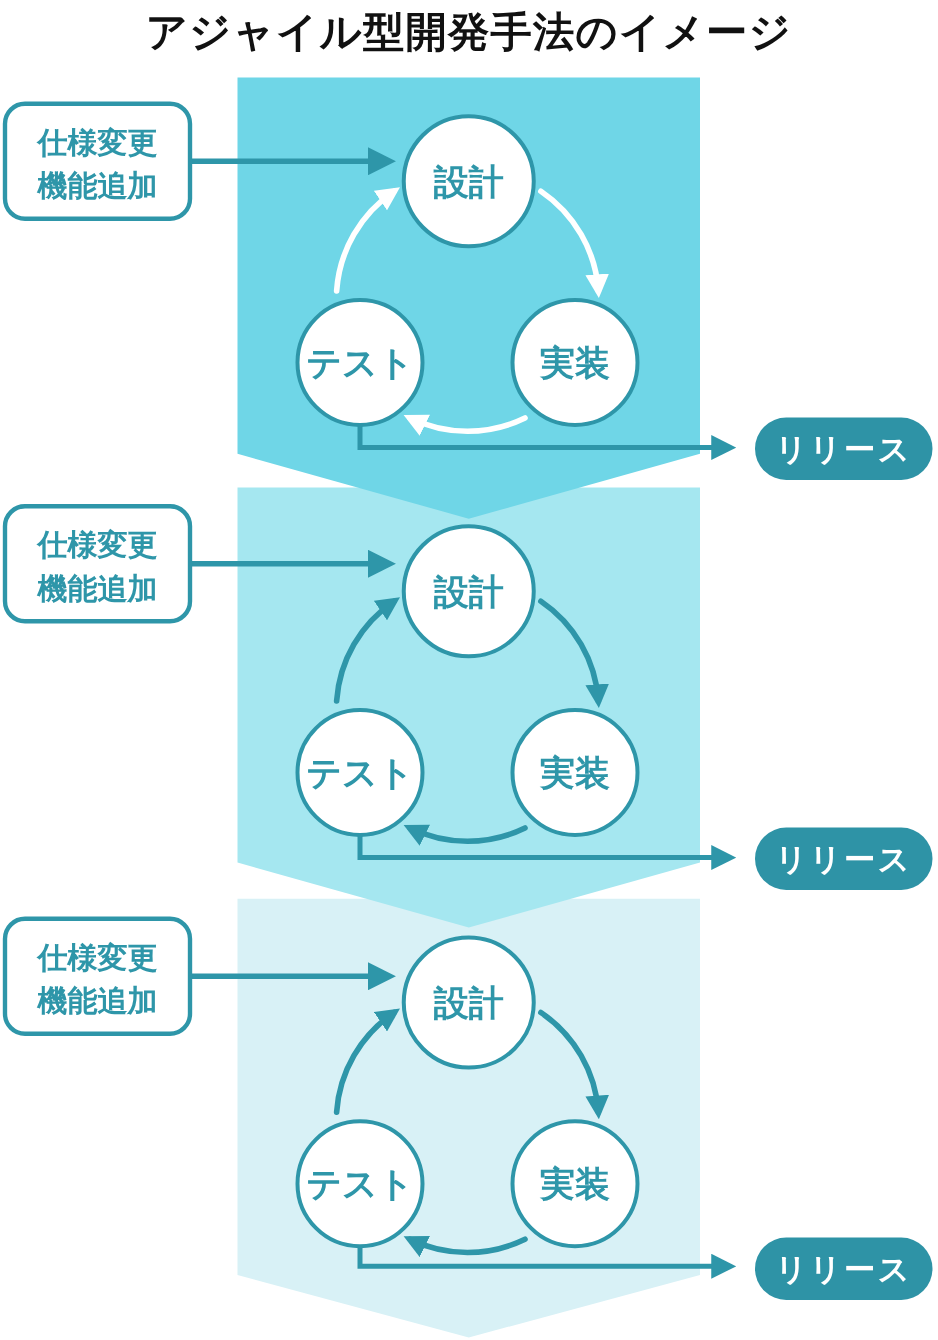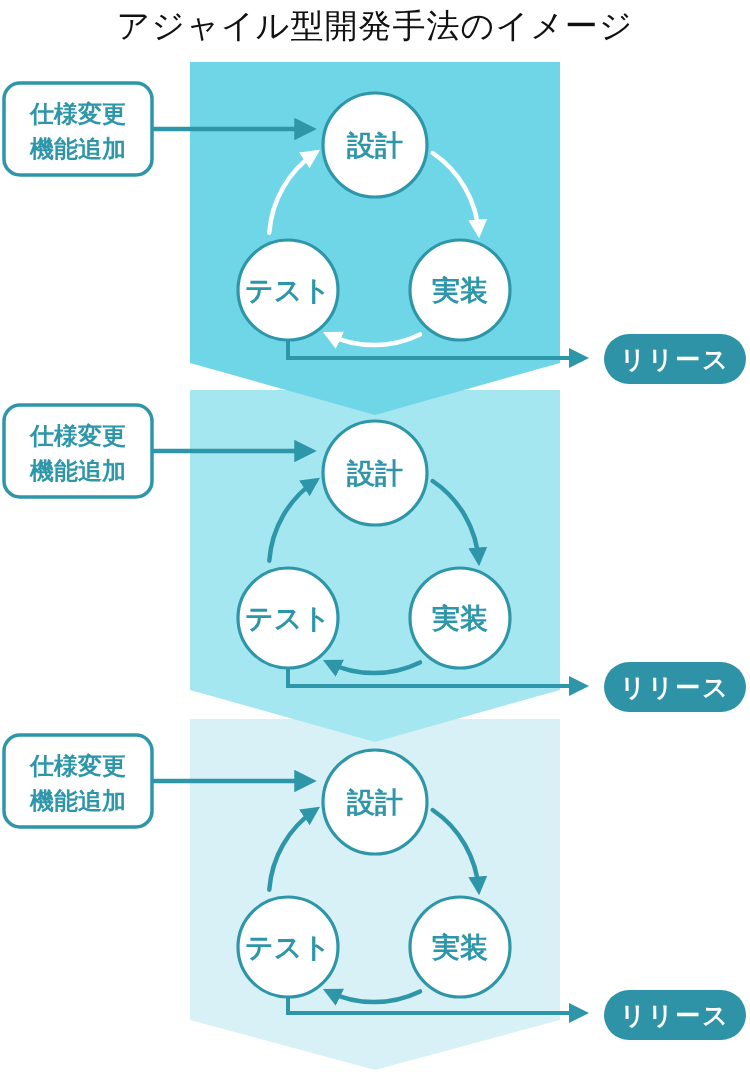--- a/index.html
+++ b/index.html
@@ -7,21 +7,21 @@
     position:relative;
     width:750px;height:1072px;
     background:#ffffff;
     overflow:hidden;
     font-family:"Liberation Sans","DejaVu Sans",sans-serif;
   }
   .title{
     position:absolute;top:0;left:0;width:750px;
     margin:0;padding-top:4px;
     text-align:center;
-    font-size:33px;font-weight:400;letter-spacing:1px;
+    font-size:33px;font-weight:700;letter-spacing:1px;
     color:#111111;
   }
   svg{position:absolute;top:0;left:0;}
   .node-circle{fill:#ffffff;stroke:#2e96a9;stroke-width:3.2;}
   .node-label{fill:#2e96a9;font-size:28px;font-weight:700;text-anchor:middle;}
   .cycle-arc{fill:none;stroke-width:4.5;stroke-linecap:round;}
   .input-arrow{fill:none;stroke:#2e96a9;stroke-width:4.5;}
   .release-path{fill:none;stroke:#2e96a9;stroke-width:4;}
   .input-box{fill:#ffffff;stroke:#2e96a9;stroke-width:3.5;}
   .input-text{fill:#2e96a9;font-size:24px;font-weight:700;text-anchor:middle;}

